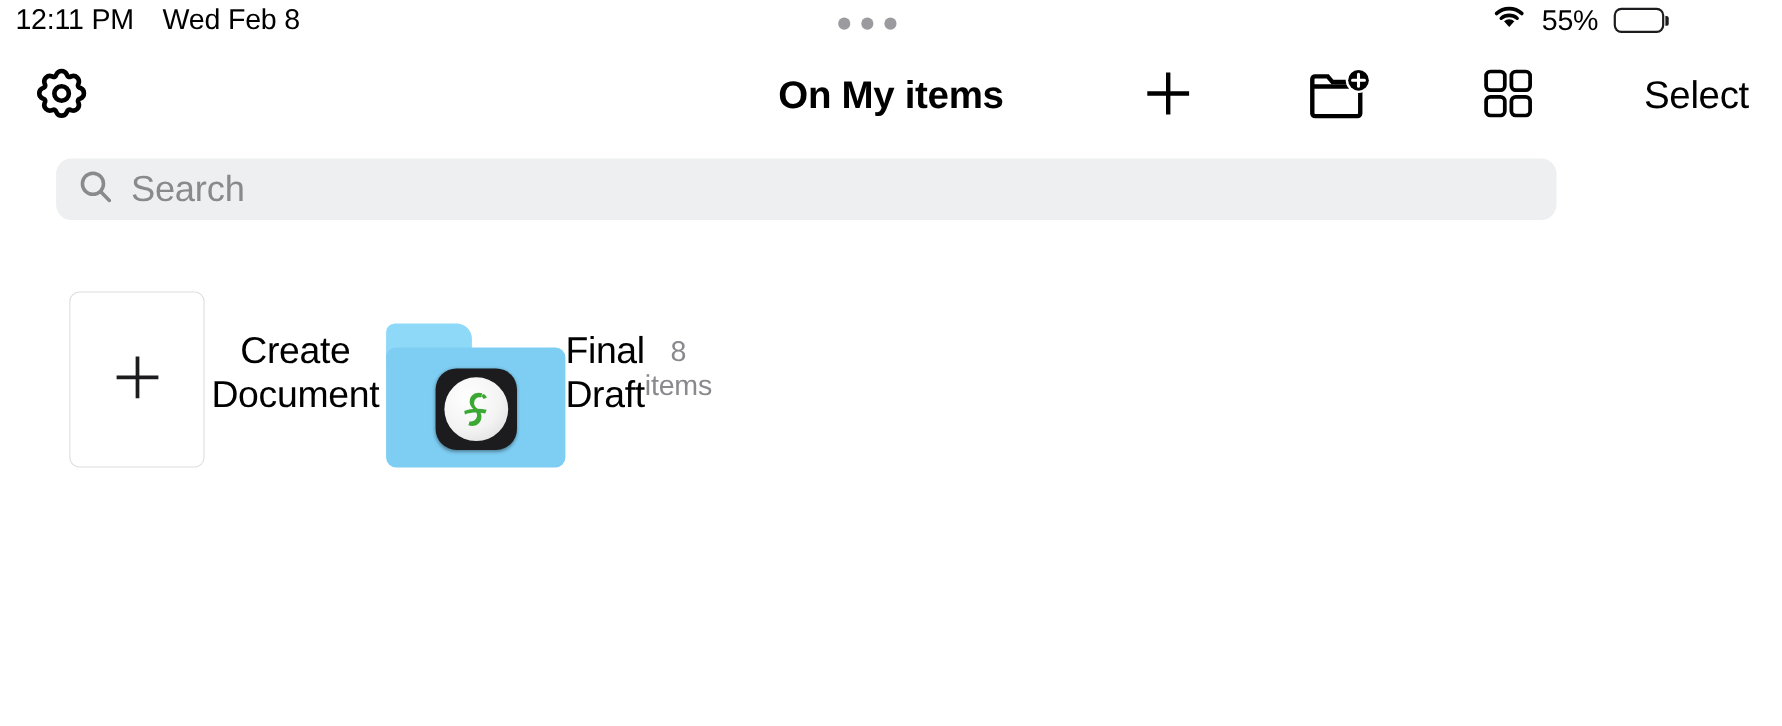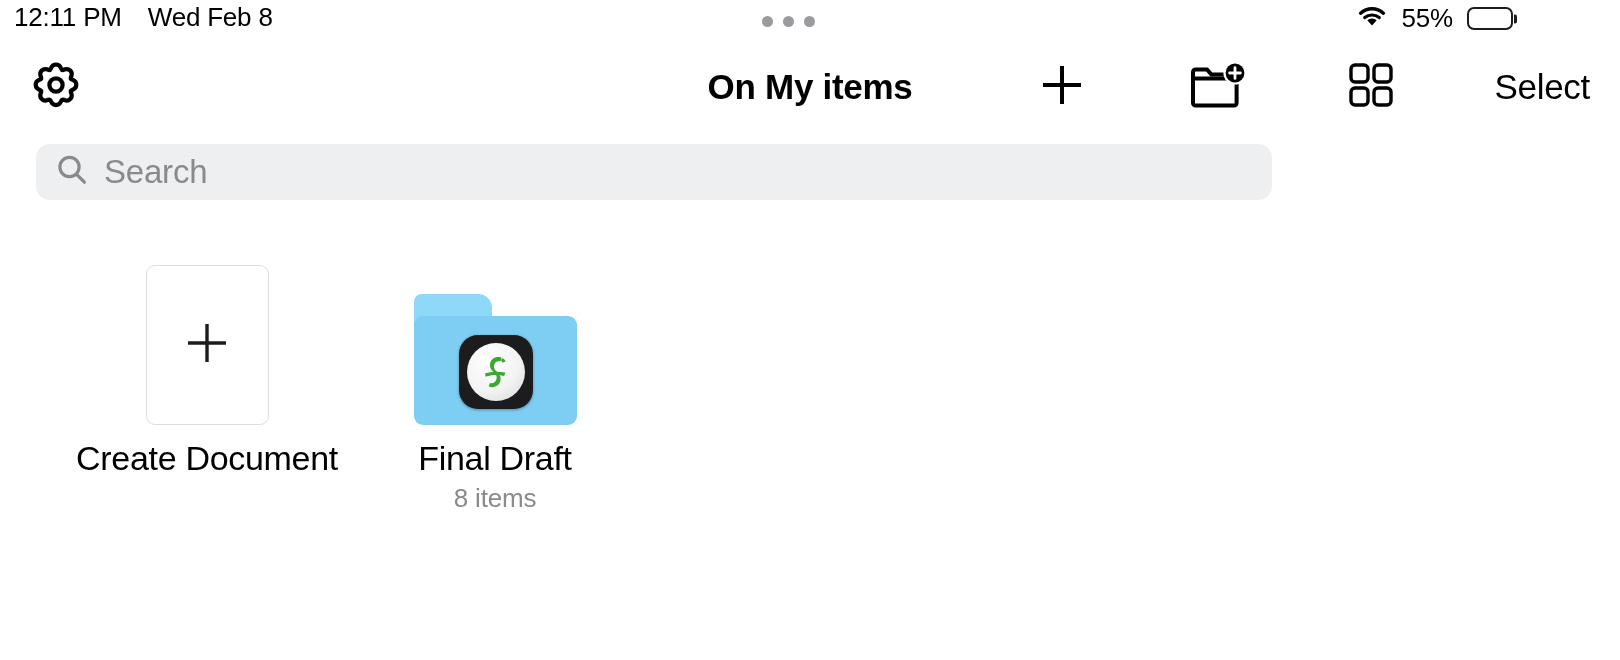--- a/index.html
+++ b/index.html
@@ -127,22 +127,22 @@
   .select-btn {
     font-size: 35px;
     color: #000;
     letter-spacing: -0.3px;
     cursor: pointer;
   }
 
   
   .searchbar {
     position: absolute;
-    left: 36px; top: 144px;
-    width: 1236px; height: 56px;
+    left: 51px; top: 144px;
+    width: 1364px; height: 56px;
     background: #eeeff0;
     border-radius: 14px;
     display: flex;
     align-items: center;
     padding-left: 18px;
     gap: 14px;
     cursor: text;
   }
   .search-placeholder {
     font-size: 33px;
@@ -154,21 +154,21 @@
   .grid {
     position: absolute;
     left: 0; top: 240px;
     width: 1620px;
   }
   .tile {
     position: absolute;
     top: 0;
     width: 288px;
     display: flex;
-    flex-direction: column;
+    flex-direction: row;
     align-items: center;
     cursor: pointer;
   }
   .tile-create { left: 63px; }
   .tile-folder { left: 351px; }
 
   .thumb-area {
     height: 185px;
     display: flex;
     align-items: flex-end;

